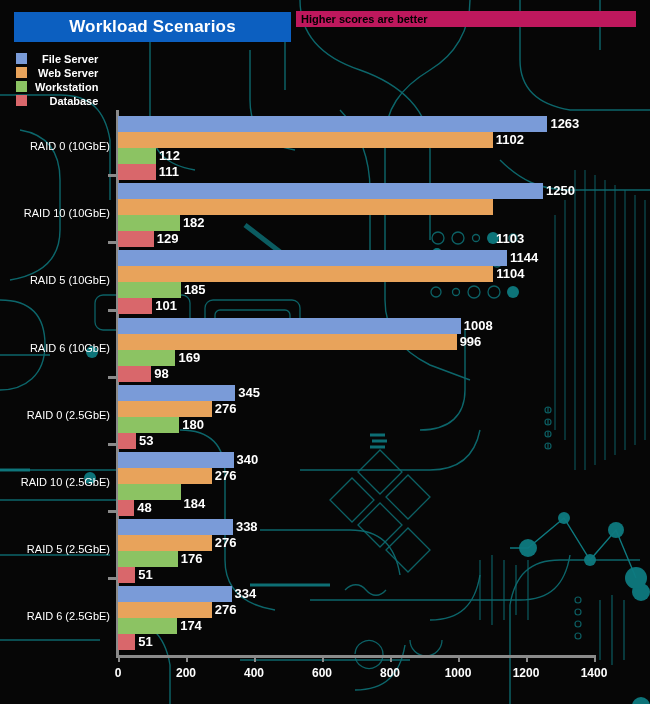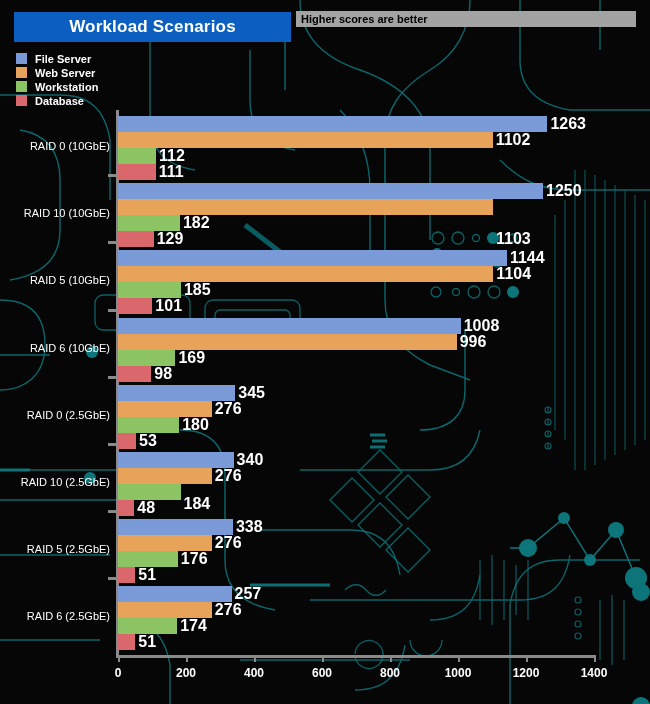--- a/index.html
+++ b/index.html
@@ -19,39 +19,39 @@
   }
   #title-banner .t {
     color:#ffffff; font-size:17px; font-weight:bold; letter-spacing:.2px;
   }
   #subtitle-block { position:absolute; left:296px; top:11px; width:340px; }
   #subtitle-main {
     background:#0c5fc0; color:#fff; font-size:11px; font-weight:bold;
     padding:2px 4px 3px 5px; height:17px; line-height:12px; white-space:nowrap;
   }
   #subtitle-note {
-    background:#a3a3a3; color:#000; font-size:11px; font-weight:bold;
+    background:#be185d; color:#000; font-size:11px; font-weight:bold;
     padding:2px 4px 3px 5px; height:16px; line-height:12px; white-space:nowrap;
   }
 
   
   #legend { position:absolute; left:16px; top:52px; z-index:3; }
-  .legend-row { display:flex; align-items:center; height:13px; margin-bottom:1px; }
+  .legend-row { display:flex; align-items:center; height:13px; margin-bottom:1px;justify-content:space-between; }
   .legend-swatch { width:11px; height:11px; margin-right:8px; flex:none; }
   .legend-label { color:#ffffff; font-size:11px; font-weight:bold; white-space:nowrap; }
 
   
   #plot { position:absolute; left:0; top:0; width:650px; height:704px; z-index:2; }
   .cat-label {
     position:absolute; color:#ffffff; font-size:11px; font-weight:normal;
     text-align:right; white-space:nowrap; width:110px; left:0;
   }
   .bar { position:absolute; height:16px; }
   .bar-value {
-    position:absolute; color:#ffffff; font-size:16px; font-weight:bold;
+    position:absolute; color:#ffffff; font-size:13px; font-weight:bold;
     white-space:nowrap; line-height:16px; height:16px;
   }
   #yaxis-line {
     position:absolute; left:116px; top:110px; width:3px; height:545px;
     background:#8a8a8a;
   }
   .ytick { position:absolute; left:108px; width:8px; height:3px; background:#8a8a8a; }
   #xaxis-line {
     position:absolute; left:116px; top:655px; width:480px; height:3px; background:#8a8a8a;
   }
@@ -282,21 +282,21 @@
     <div class="bar-value" style="left: 235.92px; top: 519.2px;">338</div>
     <div class="bar" style="left: 118px; top: 535.2px; width: 93.84px; background: rgb(232, 163, 91);"></div>
     <div class="bar-value" style="left: 214.84px; top: 535.2px;">276</div>
     <div class="bar" style="left: 118px; top: 551.2px; width: 59.84px; background: rgb(140, 195, 99);"></div>
     <div class="bar-value" style="left: 180.84px; top: 551.2px;">176</div>
     <div class="bar" style="left: 118px; top: 567.2px; width: 17.34px; background: rgb(217, 103, 107);"></div>
     <div class="bar-value" style="left: 138.34px; top: 567.2px;">51</div>
     <div class="cat-label" style="top: 610.4px; padding-left: 10px;">RAID 6 (2.5GbE)</div>
     <div class="ytick" style="top: 577.4px;"></div>
     <div class="bar" style="left: 118px; top: 586.4px; width: 113.56px; background: rgb(122, 155, 216);"></div>
-    <div class="bar-value" style="left: 234.56px; top: 586.4px;">257</div>
+    <div class="bar-value" style="left: 234.56px; top: 586.4px;">334</div>
     <div class="bar" style="left: 118px; top: 602.4px; width: 93.84px; background: rgb(232, 163, 91);"></div>
     <div class="bar-value" style="left: 214.84px; top: 602.4px;">276</div>
     <div class="bar" style="left: 118px; top: 618.4px; width: 59.16px; background: rgb(140, 195, 99);"></div>
     <div class="bar-value" style="left: 180.16px; top: 618.4px;">174</div>
     <div class="bar" style="left: 118px; top: 634.4px; width: 17.34px; background: rgb(217, 103, 107);"></div>
     <div class="bar-value" style="left: 138.34px; top: 634.4px;">51</div>
     <div class="xtick" style="left: 118px;"></div>
     <div class="xlabel" style="left: 88px;">0</div>
     <div class="xtick" style="left: 186px;"></div>
     <div class="xlabel" style="left: 156px;">200</div>

